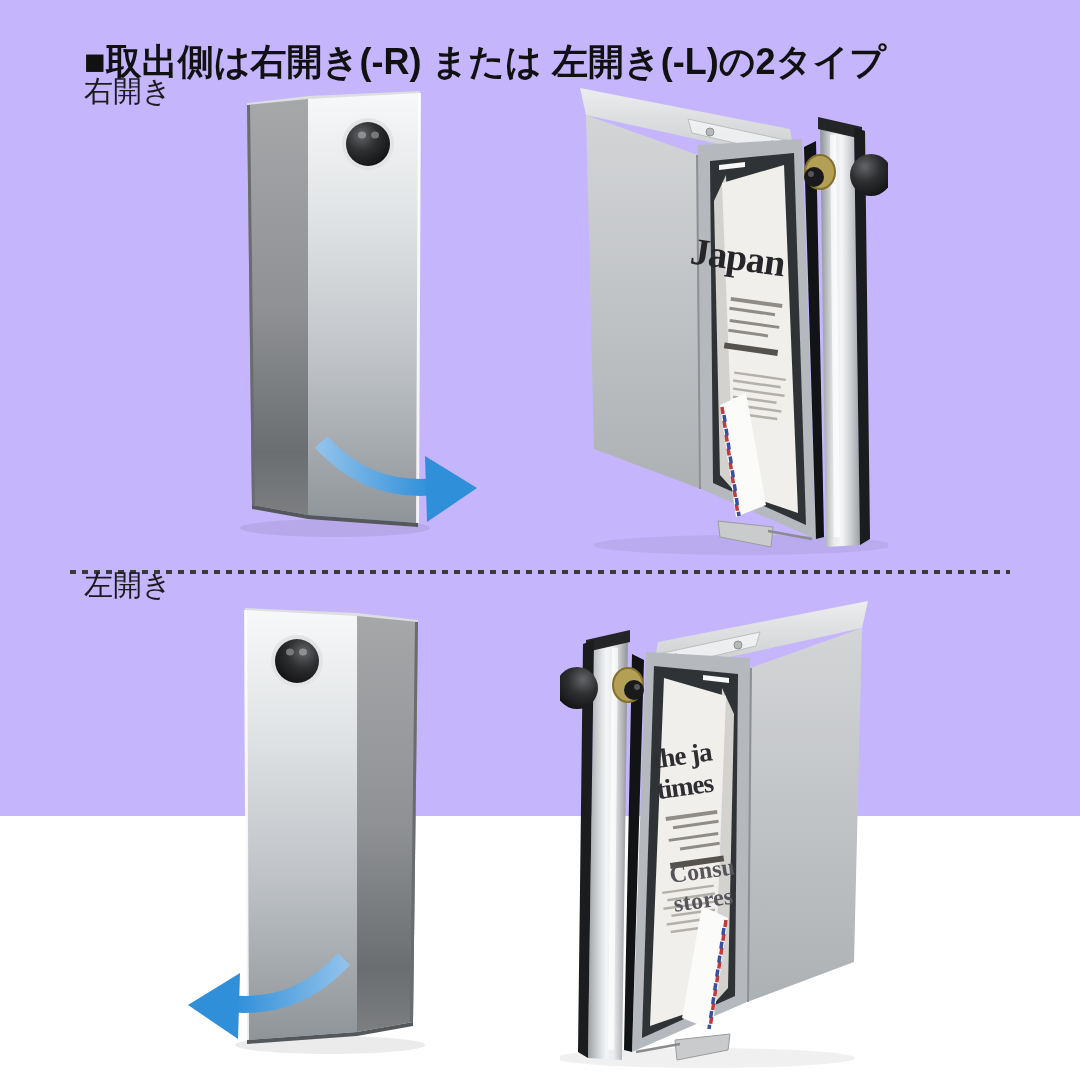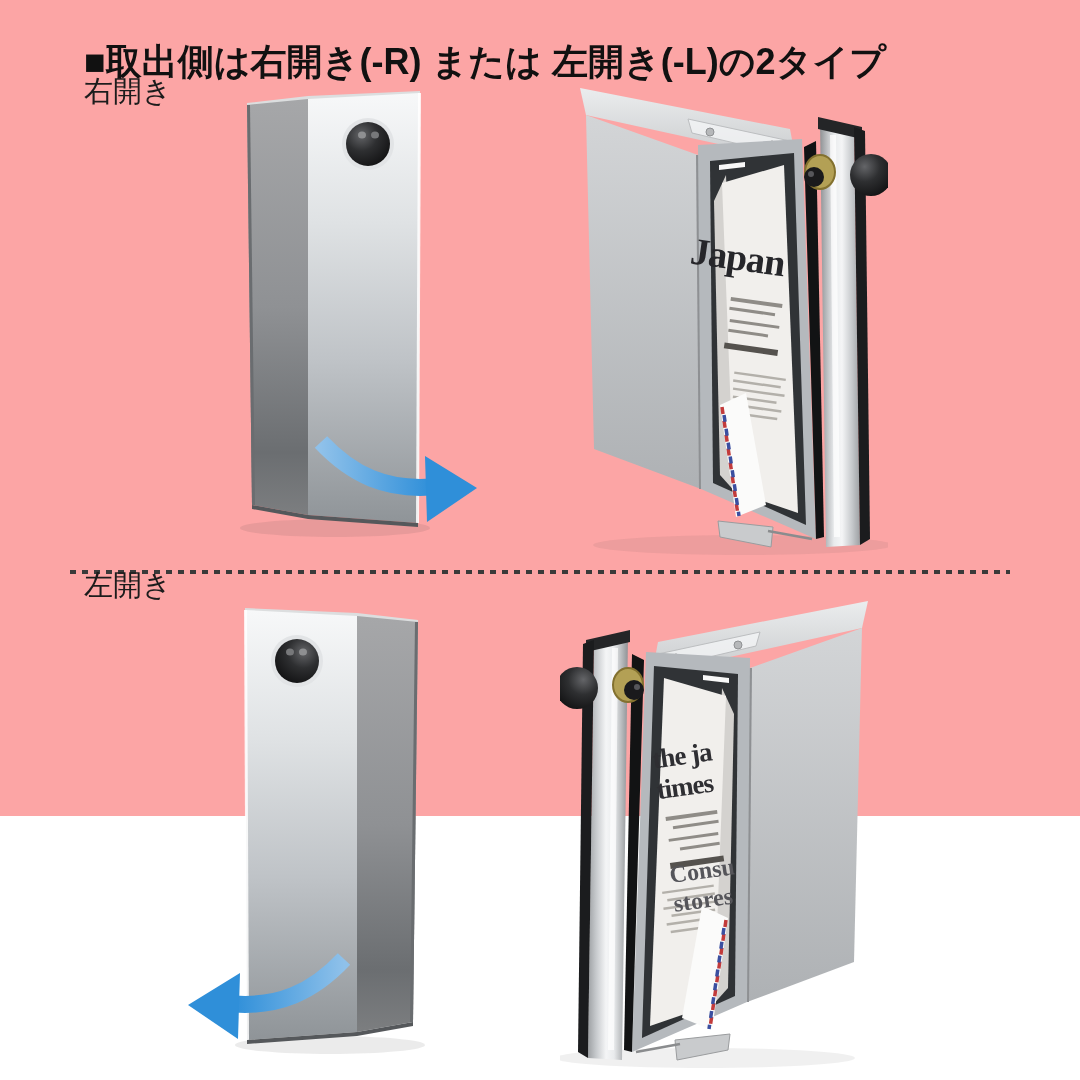--- a/index.html
+++ b/index.html
@@ -1,18 +1,18 @@
 <!DOCTYPE html>
 <html><head>
 <meta charset="utf-8">
 <style>
   html,body{margin:0;padding:0;background:#ffffff;}
   body{width:1080px;height:1080px;position:relative;overflow:hidden;
        font-family:"Liberation Sans","DejaVu Sans",sans-serif;}
-  .stage{position:absolute;left:0;top:0;width:1080px;height:816px;background:#fca5a5;}
+  .stage{position:absolute;left:0;top:0;width:1080px;height:816px;background:#c4b5fd;}
   .title{position:absolute;left:84px;top:14px;font-size:36px;font-weight:700;
          color:#111111;letter-spacing:0px;white-space:nowrap;}
   .section-label{position:absolute;font-size:29px;font-weight:400;color:#1c1c1c;white-space:nowrap;}
   .label-right{left:84px;top:72px;}
   .label-left{left:84px;top:566px;}
   .divider{position:absolute;left:70px;top:570px;width:940px;height:4px;
            background:repeating-linear-gradient(to right,#3a3a3a 0 6px,transparent 6px 12px);}
   figure.photo{position:absolute;margin:0;padding:0;}
   figure.photo svg{display:block;}
   .ph-closed-r{left:235px;top:78px;width:245px;height:462px;}

